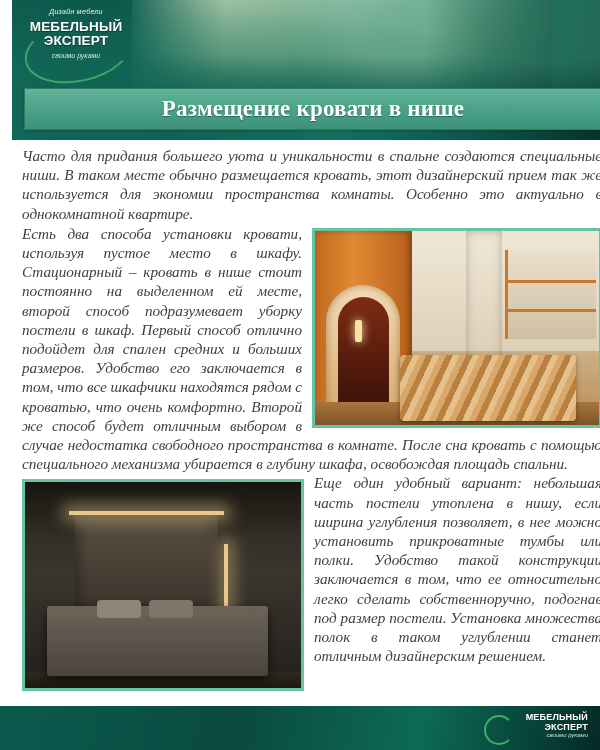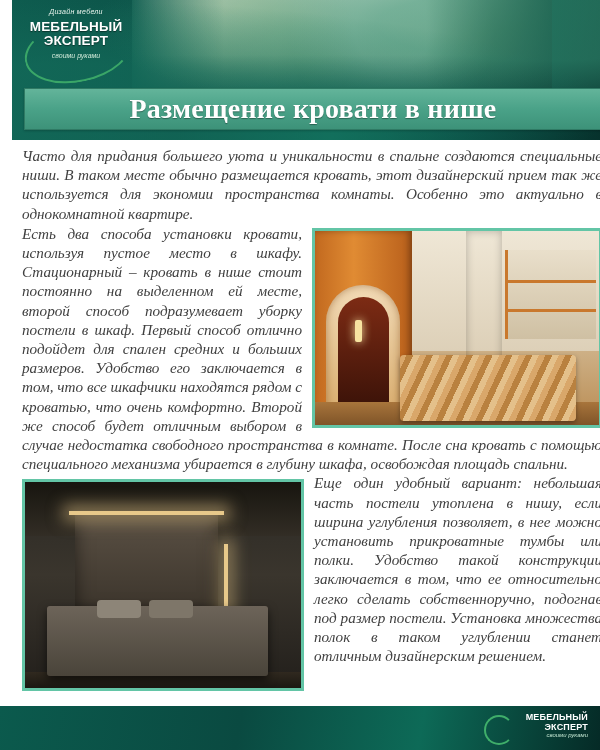--- a/index.html
+++ b/index.html
@@ -115,21 +115,21 @@
     border: 1px solid #2f7a64;
     display: flex;
     align-items: center;
     justify-content: center;
     box-shadow: 0 1px 2px rgba(0,0,0,.2);
   }
   .title-banner h1 {
     margin: 0;
     font-family: "Liberation Serif", serif;
     font-weight: bold;
-    font-size: 28px;
+    font-size: 23px;
     color: #ffffff;
     letter-spacing: .2px;
     text-shadow: 0 1px 1px rgba(0,0,0,.35);
     text-align: right;
   }
 
   
   .content {
     position: relative;
     padding: 6px 10px 0 10px;

